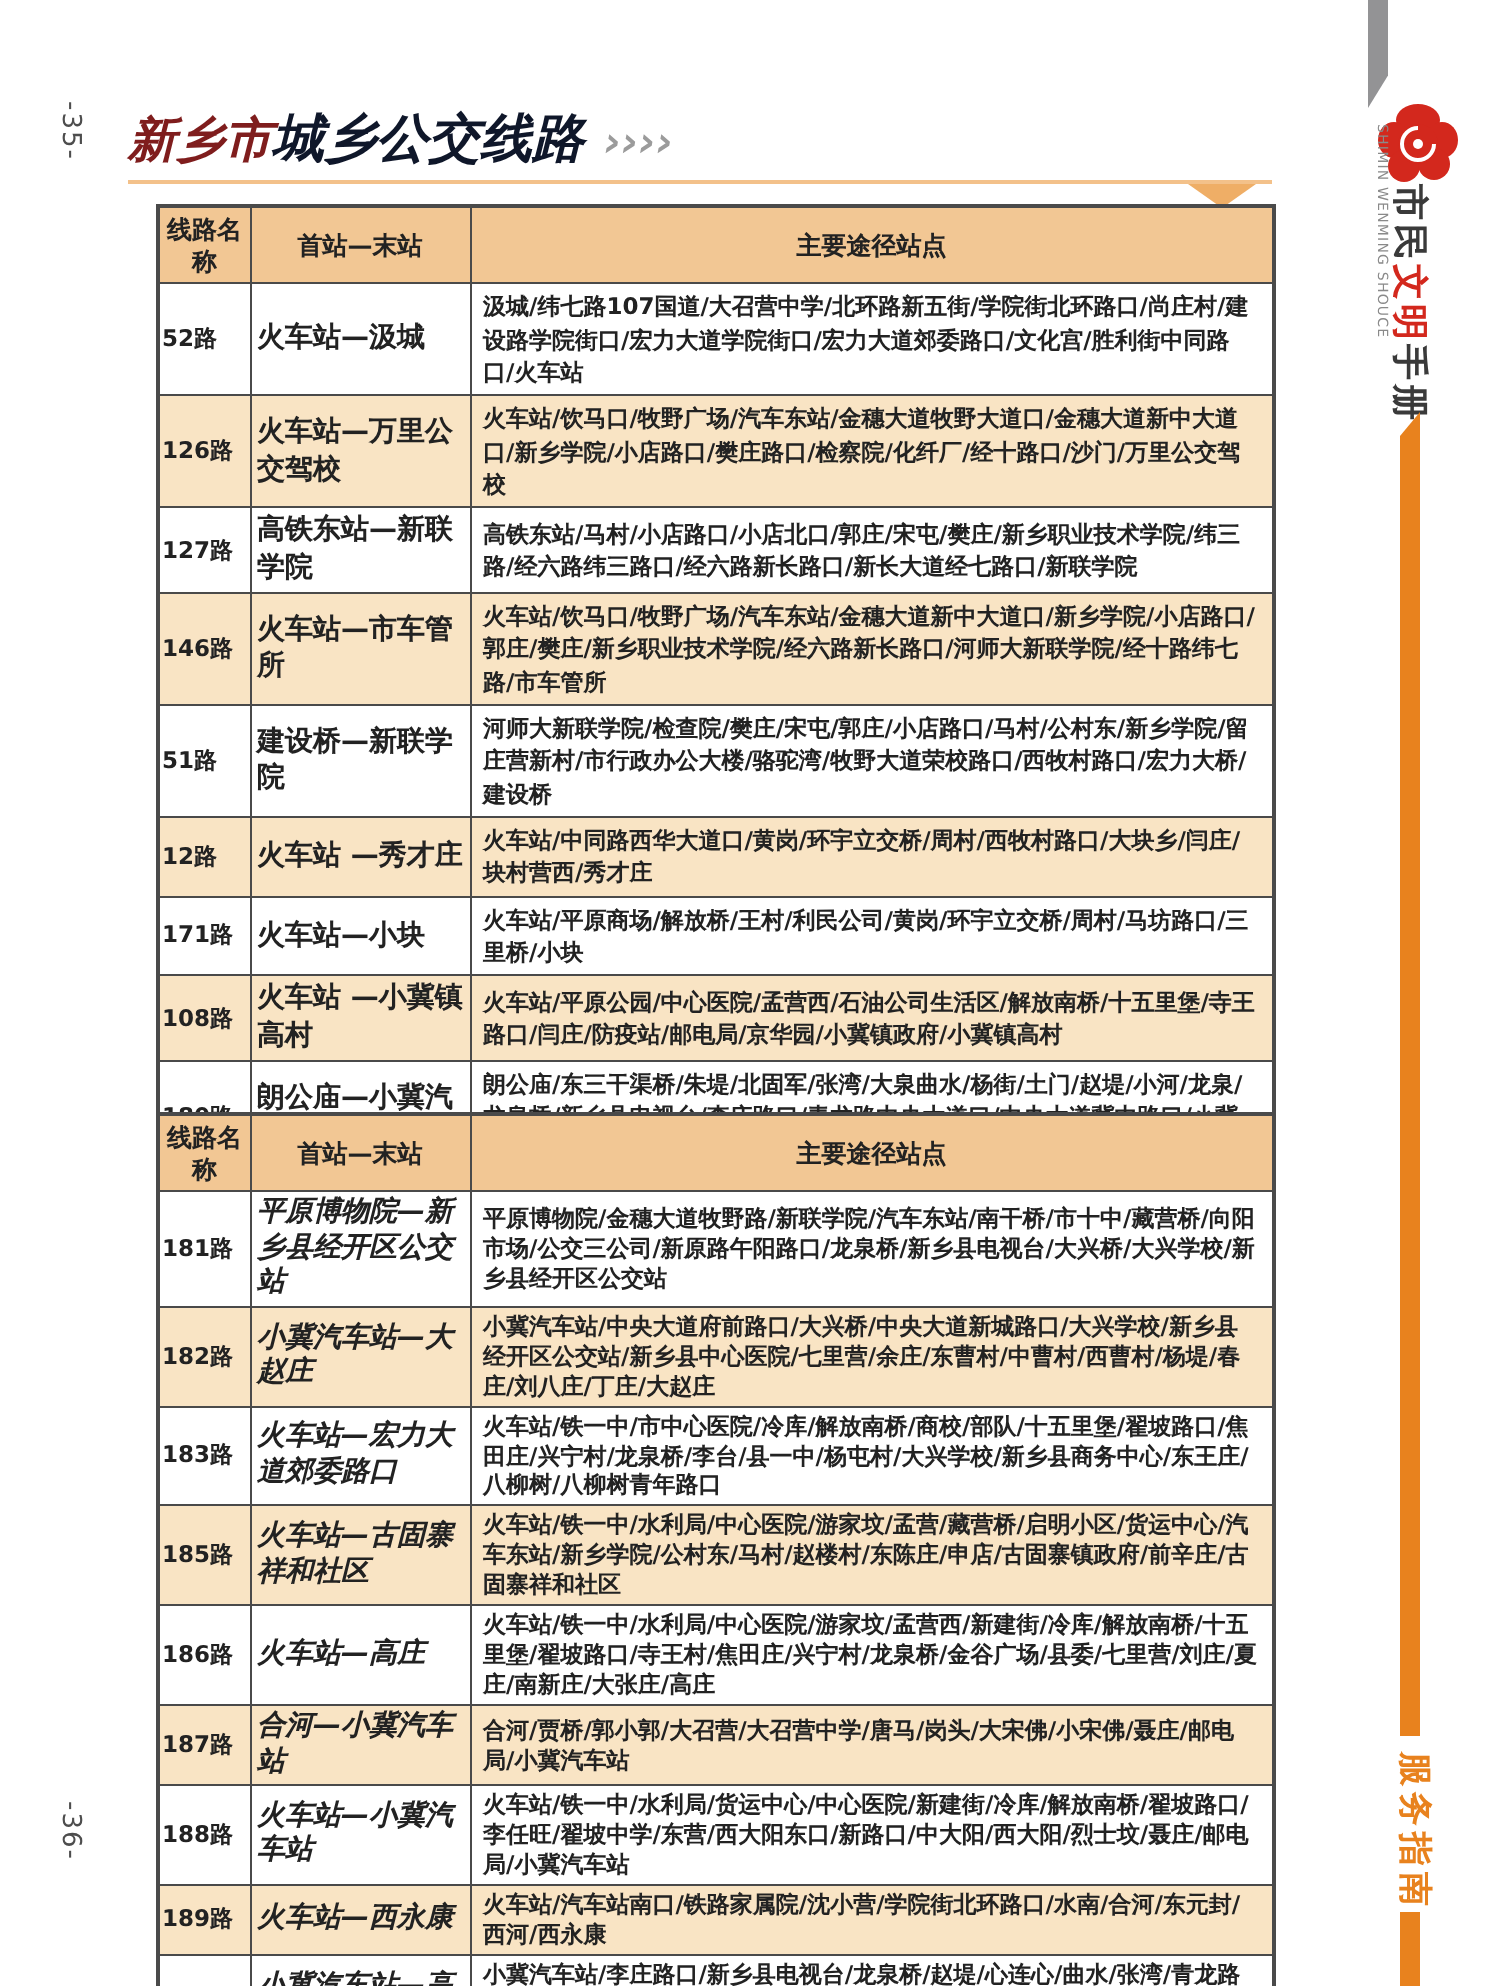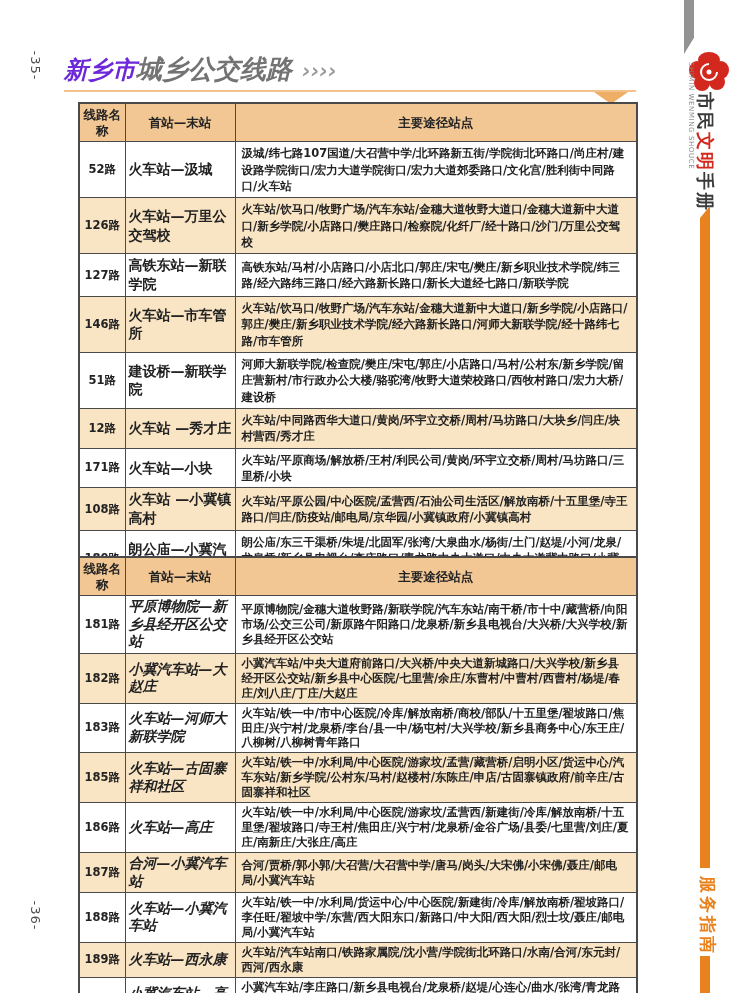--- a/index.html
+++ b/index.html
@@ -7,37 +7,37 @@
         font-family:"DejaVu Sans","Liberation Sans",sans-serif;}
 
   
   .pageno{position:absolute;width:44px;text-align:center;font-size:13px;color:#4d4d4d;
           letter-spacing:1px;transform:rotate(90deg);}
   .pageno.top{left:13px;top:58px;}
   .pageno.bottom{left:13px;top:908px;}
 
   
   .header-title{position:absolute;left:64px;top:52px;font-style:italic;font-weight:bold;white-space:nowrap;}
-  .t-prefix{font-size:24px;color:#6d28d9;}
-  .t-main{font-size:26px;color:#737373;}
+  .t-prefix{font-size:24px;color:#7f1d1d;}
+  .t-main{font-size:26px;color:#0f172a;}
   .t-arrows{font-size:21px;color:#9b9b9b;margin-left:10px;letter-spacing:0px;}
   .header-rule{position:absolute;left:64px;top:90px;width:572px;height:2px;background:#f3c18a;}
   .header-tri{position:absolute;left:594px;top:92px;width:0;height:0;
               border-left:17px solid transparent;border-right:17px solid transparent;
               border-top:12px solid #efae66;}
 
   
   table.routes{position:absolute;left:78px;width:560px;border-collapse:collapse;
                table-layout:fixed;border:2px solid #4a4a4a;}
   #table1{top:102px;}
   #table2{top:556px;}
   table.routes th,table.routes td{border:1px solid #4a4a4a;color:#222;}
   table.routes th{background:#f2c794;font-size:12.5px;font-weight:bold;text-align:center;
                   padding:3px 1px;line-height:1.25;}
-  td.route{text-align:center;vertical-align:middle;font-size:11.5px;font-weight:bold;padding:2px 1px;}
+  td.route{text-align:left;vertical-align:middle;font-size:11.5px;font-weight:bold;padding:2px 1px;}
   td.endpoints{vertical-align:middle;font-size:14px;font-weight:bold;
                padding:2px 3px;line-height:1.35;}
   td.stops{font-size:11.5px;font-weight:bold;word-break:break-all;line-height:1.42;
            text-align:left;padding:3px 6px;vertical-align:middle;}
   #table2 td.stops{line-height:1.3;padding:2px 6px;}
   #table2 td.endpoints{line-height:1.25;font-style:italic;}
   tr.shaded td{background:#f9e4c4;}
 
   
   .gray-bar{position:absolute;left:684px;top:0;width:10px;height:54px;background:#939395;
@@ -103,21 +103,21 @@
           <td class="stops">火车站/饮马口/牧野广场/汽车东站/金穗大道新中大道口/新乡学院/小店路口/郭庄/樊庄/新乡职业技术学院/经六路新长路口/河师大新联学院/经十路纬七路/市车管所</td>
         </tr>
         <tr>
           <td class="route">51路</td>
           <td class="endpoints">建设桥—新联学院</td>
           <td class="stops">河师大新联学院/检查院/樊庄/宋屯/郭庄/小店路口/马村/公村东/新乡学院/留庄营新村/市行政办公大楼/骆驼湾/牧野大道荣校路口/西牧村路口/宏力大桥/建设桥</td>
         </tr>
         <tr class="shaded">
           <td class="route">12路</td>
           <td class="endpoints">火车站 —秀才庄</td>
-          <td class="stops">火车站/中同路西华大道口/黄岗/环宇立交桥/周村/马坊路口/大块乡/闫庄/块村营西/秀才庄</td>
+          <td class="stops">火车站/中同路西华大道口/黄岗/环宇立交桥/周村/西牧村路口/大块乡/闫庄/块村营西/秀才庄</td>
         </tr>
         <tr>
           <td class="route">171路</td>
           <td class="endpoints">火车站—小块</td>
           <td class="stops">火车站/平原商场/解放桥/王村/利民公司/黄岗/环宇立交桥/周村/马坊路口/三里桥/小块</td>
         </tr>
         <tr class="shaded">
           <td class="route">108路</td>
           <td class="endpoints">火车站 —小冀镇高村</td>
           <td class="stops">火车站/平原公园/中心医院/孟营西/石油公司生活区/解放南桥/十五里堡/寺王路口/闫庄/防疫站/邮电局/京华园/小冀镇政府/小冀镇高村</td>
@@ -149,21 +149,21 @@
           <td class="endpoints">平原博物院—新乡县经开区公交站</td>
           <td class="stops">平原博物院/金穗大道牧野路/新联学院/汽车东站/南干桥/市十中/藏营桥/向阳市场/公交三公司/新原路午阳路口/龙泉桥/新乡县电视台/大兴桥/大兴学校/新乡县经开区公交站</td>
         </tr>
         <tr class="shaded">
           <td class="route">182路</td>
           <td class="endpoints">小冀汽车站—大赵庄</td>
           <td class="stops">小冀汽车站/中央大道府前路口/大兴桥/中央大道新城路口/大兴学校/新乡县经开区公交站/新乡县中心医院/七里营/余庄/东曹村/中曹村/西曹村/杨堤/春庄/刘八庄/丁庄/大赵庄</td>
         </tr>
         <tr>
           <td class="route">183路</td>
-          <td class="endpoints">火车站—河师大新联学院</td>
+          <td class="endpoints">火车站—宏力大道郊委路口</td>
           <td class="stops">火车站/铁一中/市中心医院/冷库/解放南桥/商校/部队/十五里堡/翟坡路口/焦田庄/兴宁村/龙泉桥/李台/县一中/杨屯村/大兴学校/新乡县商务中心/东王庄/八柳树/八柳树青年路口</td>
         </tr>
         <tr class="shaded">
           <td class="route">185路</td>
           <td class="endpoints">火车站—古固寨祥和社区</td>
           <td class="stops">火车站/铁一中/水利局/中心医院/游家坟/孟营/藏营桥/启明小区/货运中心/汽车东站/新乡学院/公村东/马村/赵楼村/东陈庄/申店/古固寨镇政府/前辛庄/古固寨祥和社区</td>
         </tr>
         <tr>
           <td class="route">186路</td>
           <td class="endpoints">火车站—高庄</td>

